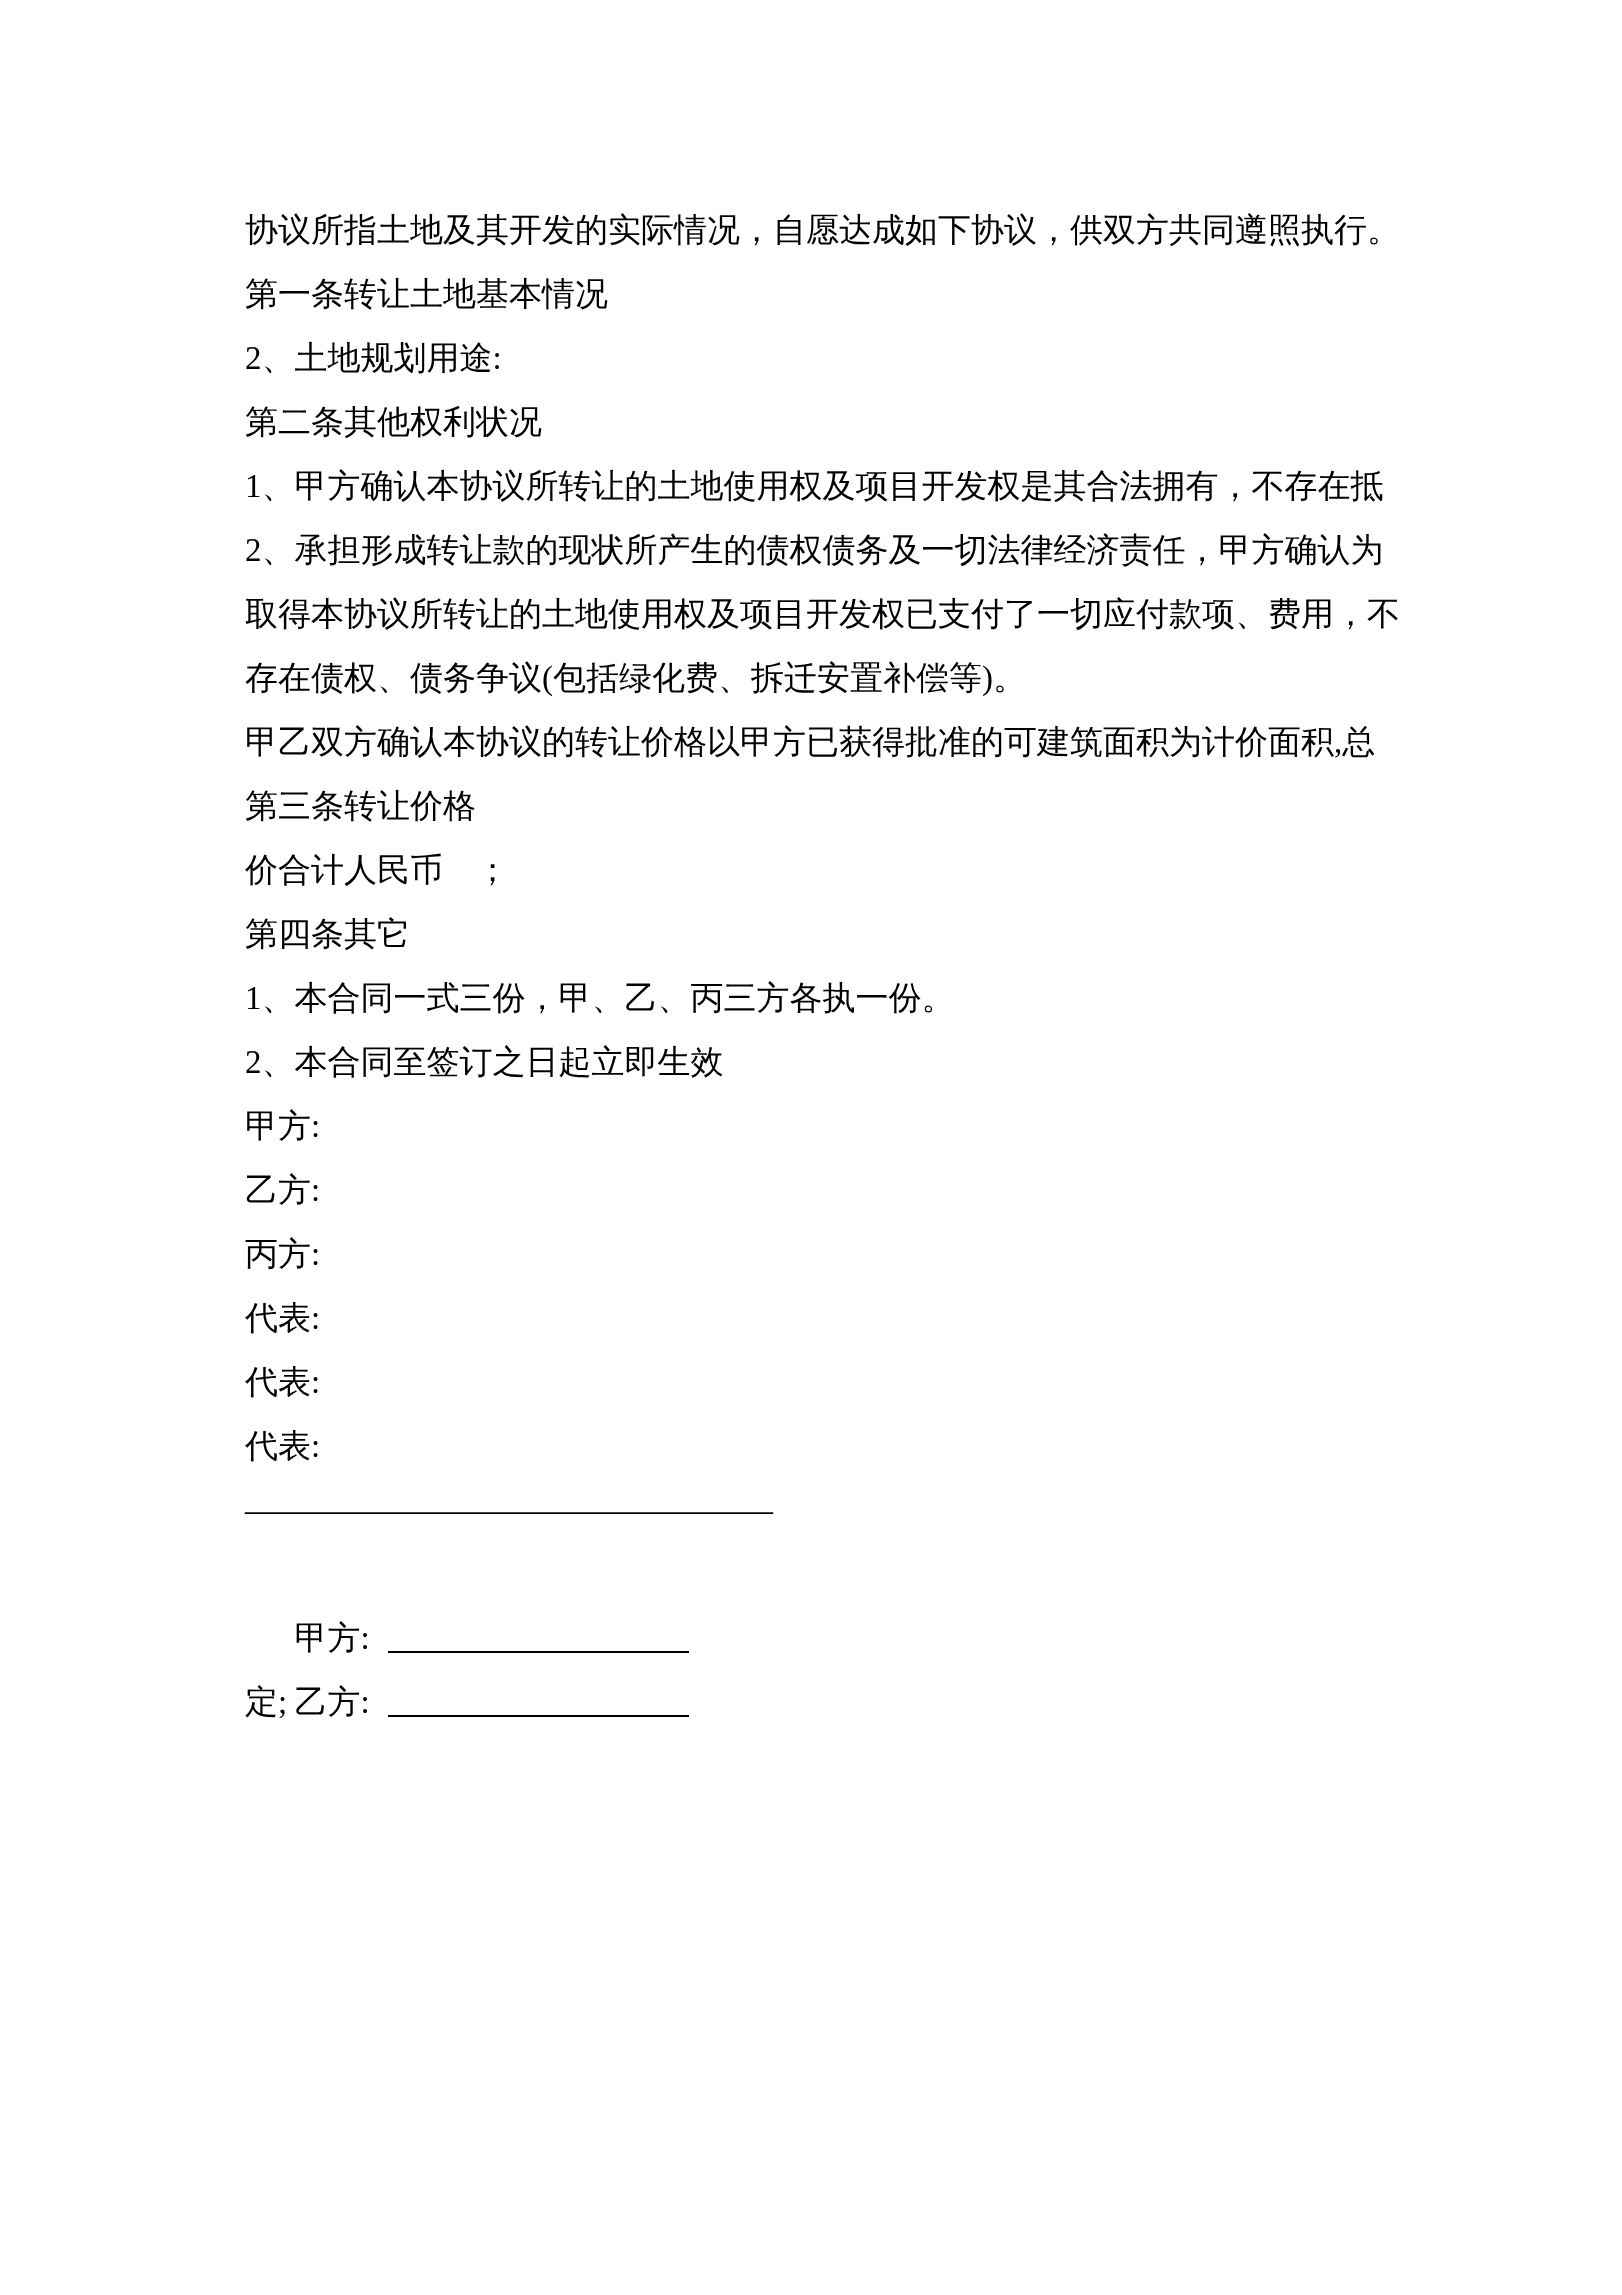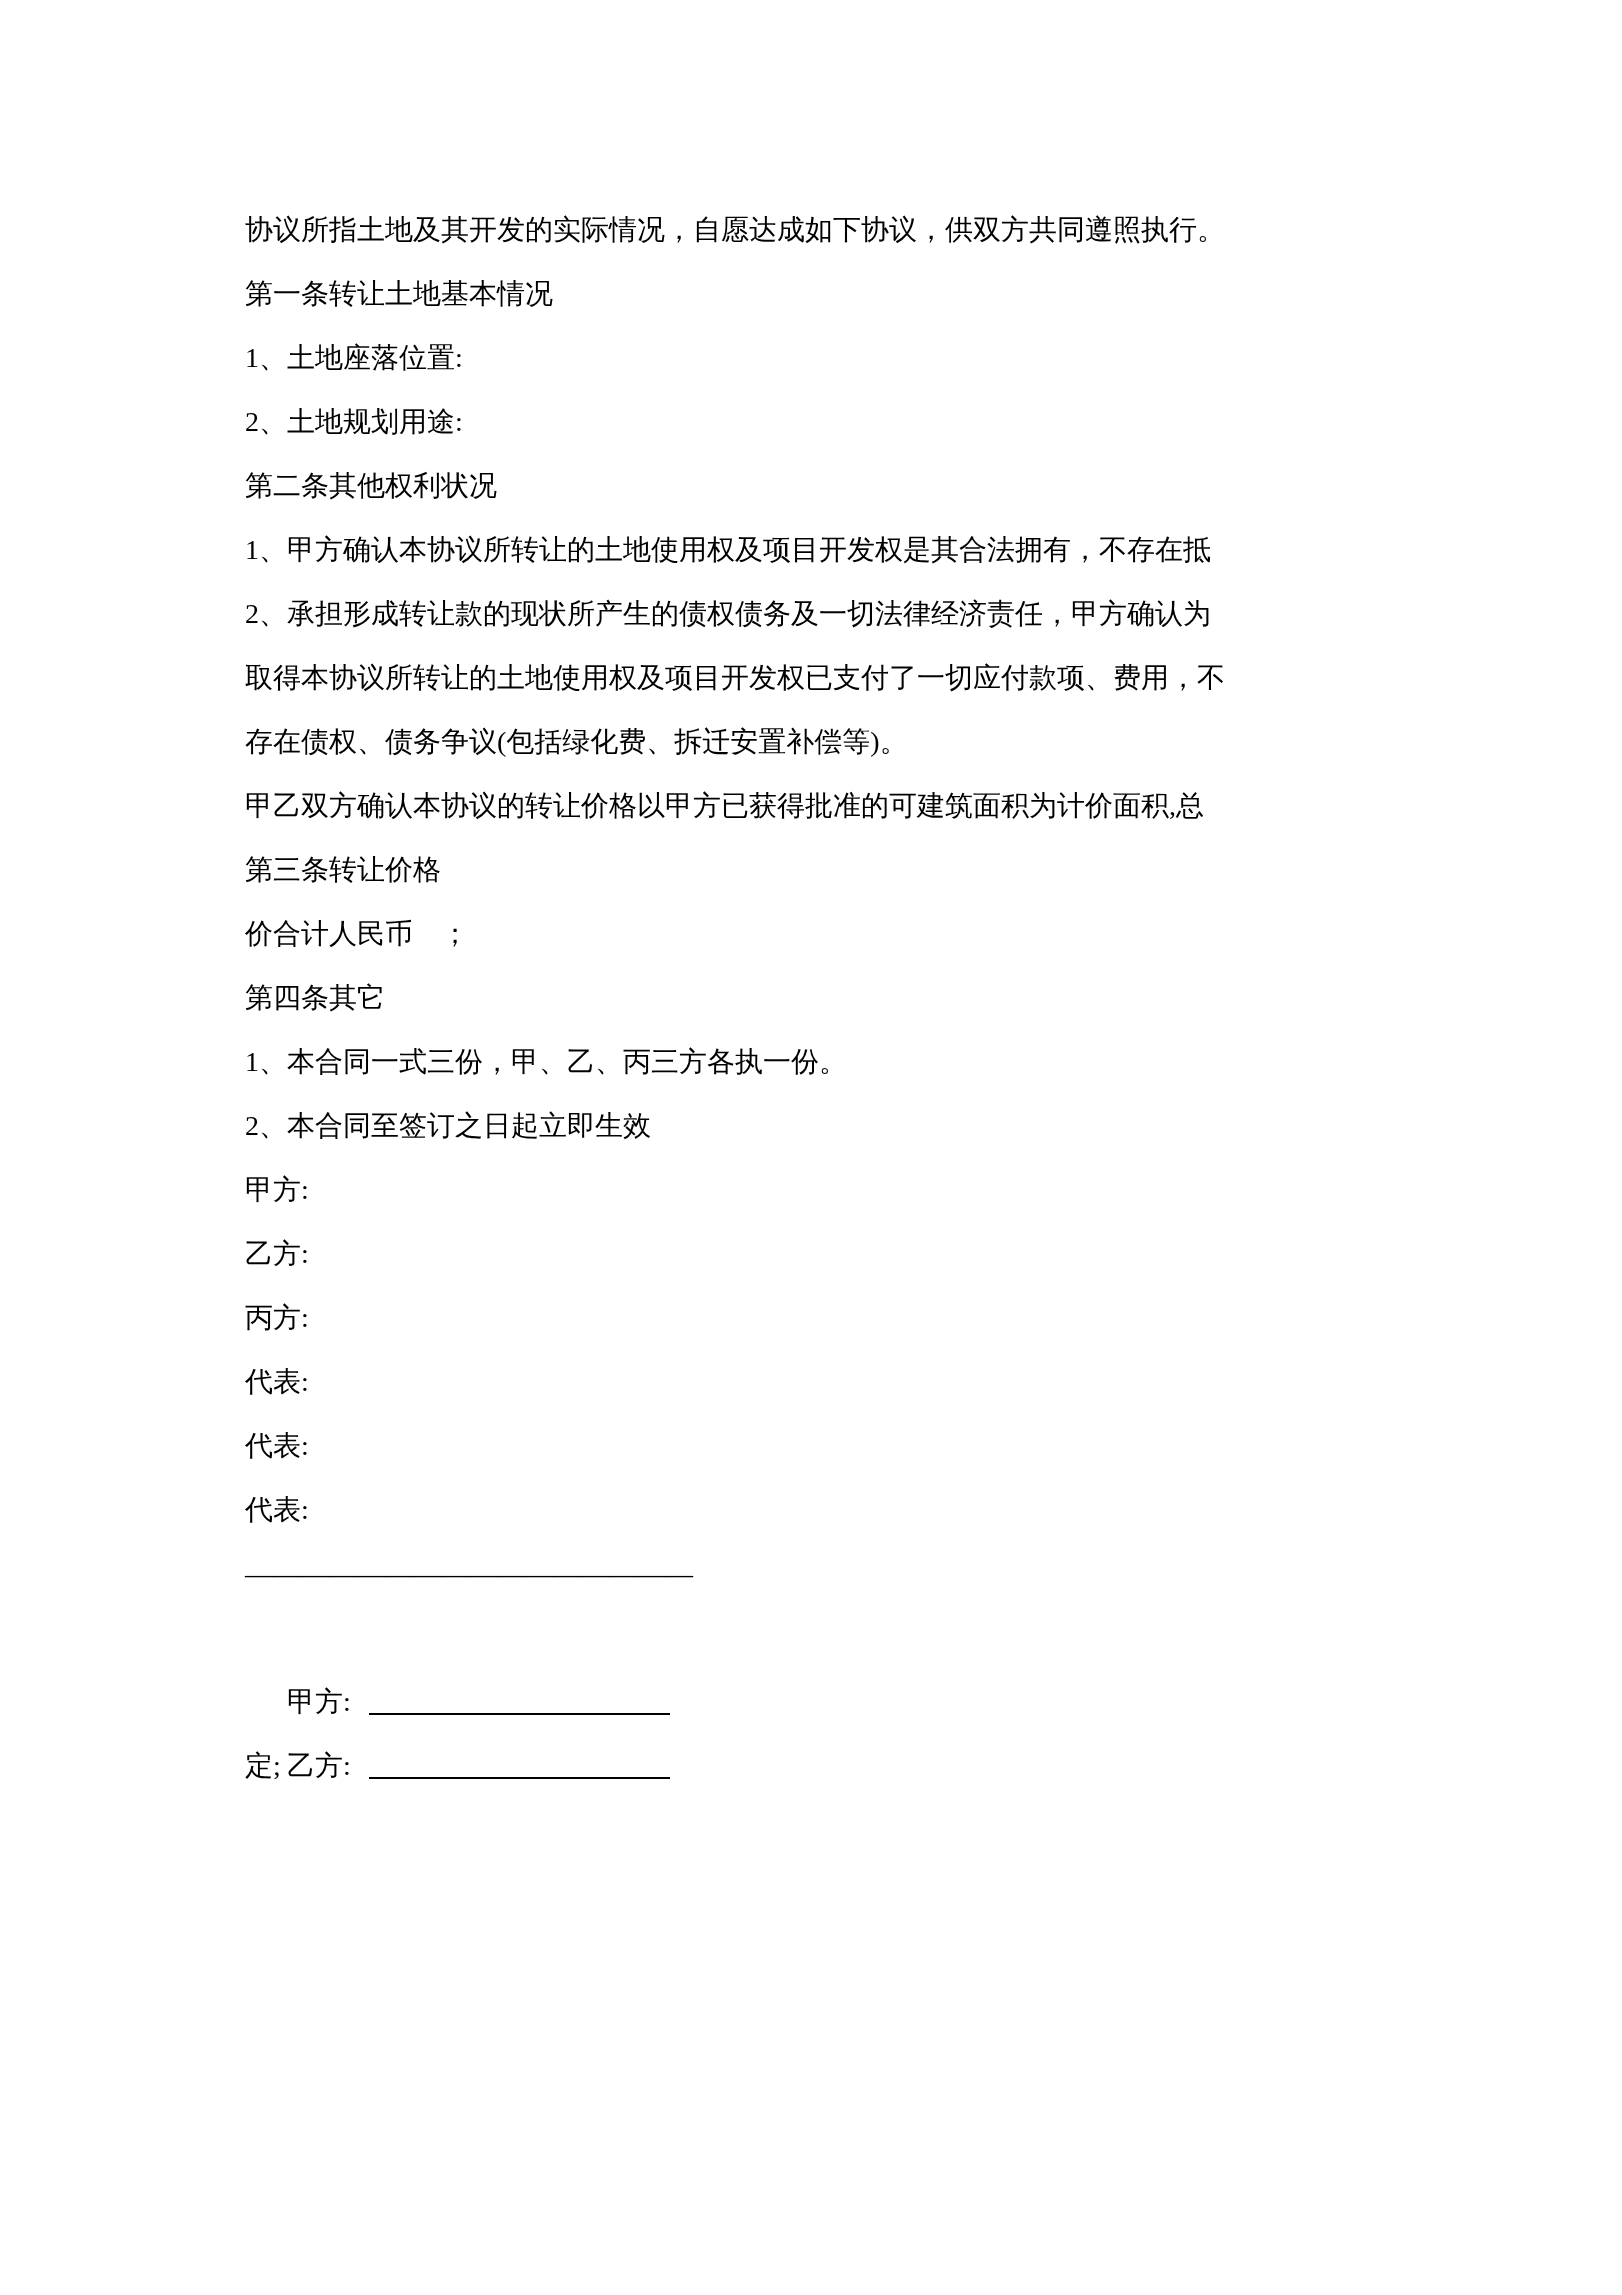--- a/index.html
+++ b/index.html
@@ -18,21 +18,21 @@
   }
   .doc-content {
     position: absolute;
     left: 245px;
     top: 198px;
     width: 1178px;
   }
   .line {
     height: 64px;
     line-height: 64px;
-    font-size: 28px;
+    font-size: 33px;
     color: #000000;
     white-space: pre;
     letter-spacing: 0;
   }
   .blank {
     display: inline-block;
     border-bottom: 2.6px solid #000000;
     margin-bottom: -3.9px;
   }
   .blank-sig {
@@ -49,21 +49,20 @@
 </style>
 </head>
 <body>
 
 <div class="page">
   <div class="doc-content">
 
     <div class="line">协议所指土地及其开发的实际情况，自愿达成如下协议，供双方共同遵照执行。</div>
 
     <div class="line">第一条转让土地基本情况</div>
-    <div class="line">1、土地座落位置:</div>
     <div class="line">2、土地规划用途:</div>
 
     <div class="line">第二条其他权利状况</div>
     <div class="line">1、甲方确认本协议所转让的土地使用权及项目开发权是其合法拥有，不存在抵</div>
     <div class="line">2、承担形成转让款的现状所产生的债权债务及一切法律经济责任，甲方确认为</div>
     <div class="line">取得本协议所转让的土地使用权及项目开发权已支付了一切应付款项、费用，不</div>
     <div class="line">存在债权、债务争议(包括绿化费、拆迁安置补偿等)。</div>
 
     <div class="line">甲乙双方确认本协议的转让价格以甲方已获得批准的可建筑面积为计价面积,总</div>
     <div class="line">第三条转让价格</div>

